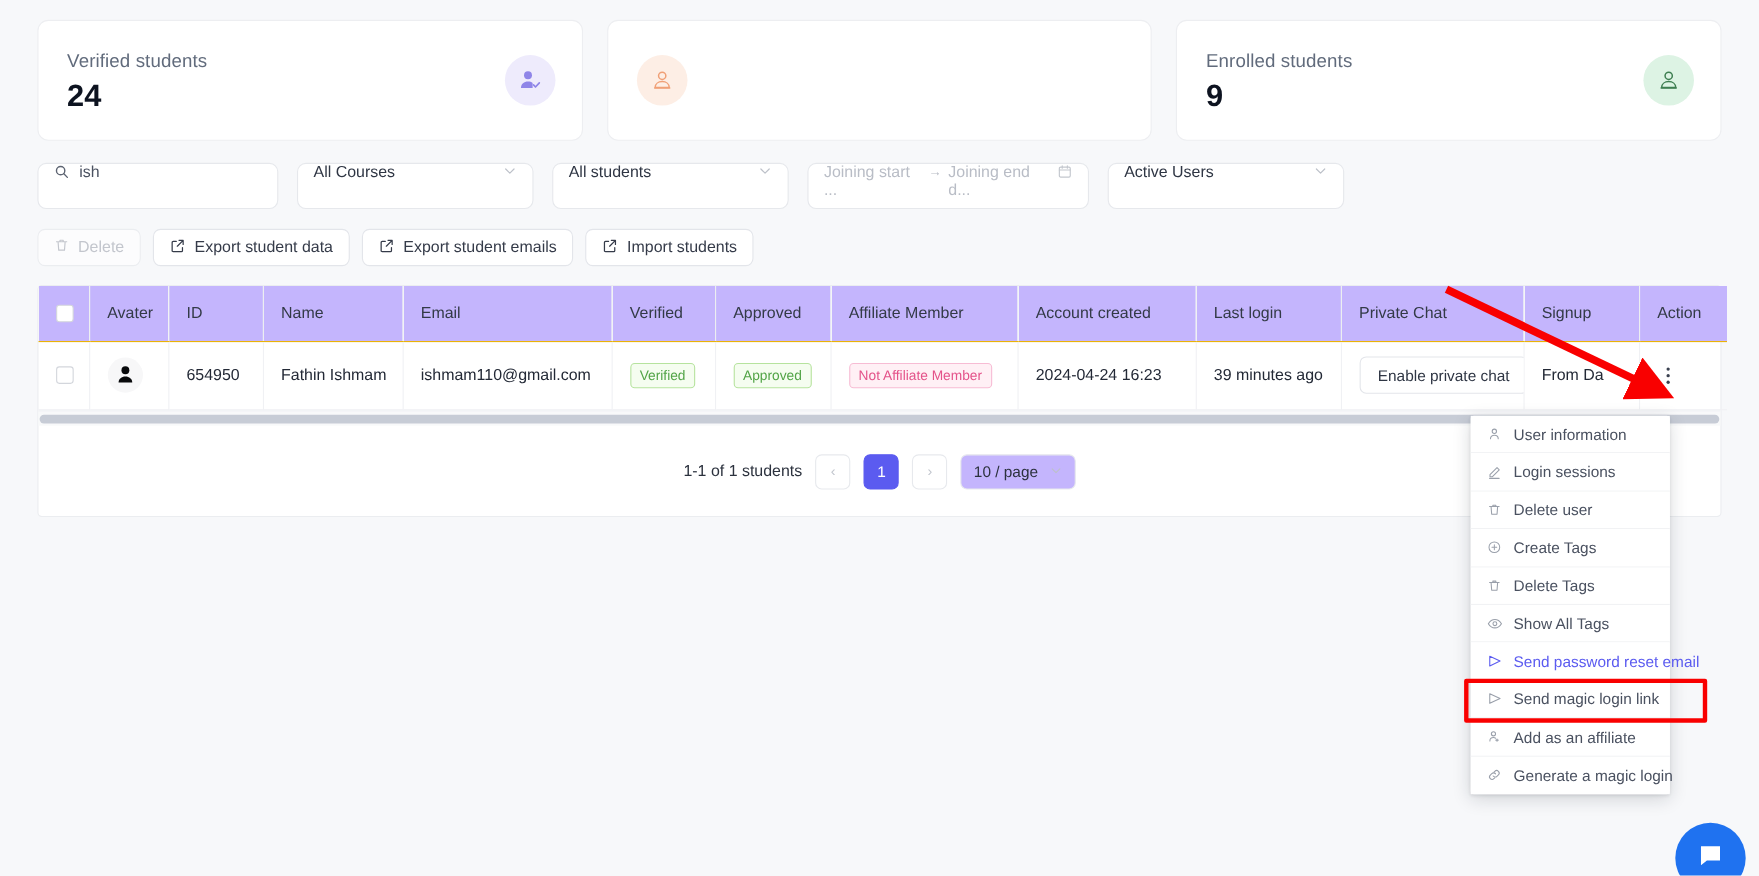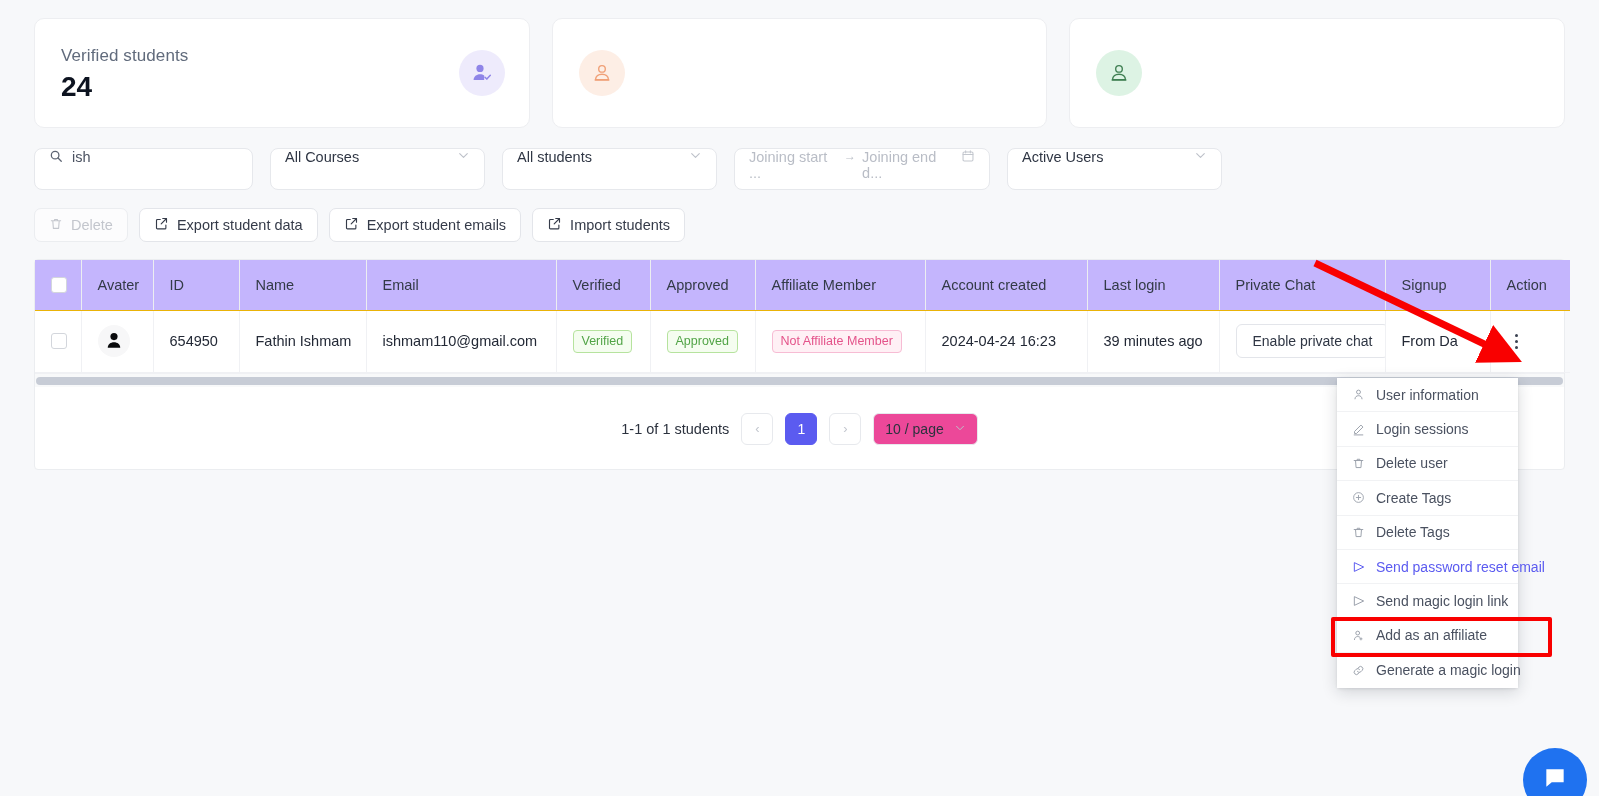--- a/index.html
+++ b/index.html
@@ -191,21 +191,21 @@
   .pg-btn {
     width: 32px; height: 32px;
     border: 1px solid #e7e9ed; border-radius: 6px;
     background: #fff; color: #c2c6ce;
     display: flex; align-items: center; justify-content: center;
     font-size: 13px; cursor: pointer;
   }
   .pg-btn.active { background: #5b5bf0; border-color: #5b5bf0; color: #fff; font-size: 14px; }
   .pg-size {
     height: 32px; border: 1px solid #e7e9ed; border-radius: 6px;
-    background: #ec4899; display: flex; align-items: center; gap: 10px;
+    background: #c4b5fd; display: flex; align-items: center; gap: 10px;
     padding: 0 11px; font-size: 14px; color: #2c323e; cursor: pointer;
   }
 
   
   .menu {
     position: absolute;
     left: 1337px; top: 378px;
     width: 181px;
     background: #fff;
     border-radius: 3px;
@@ -280,20 +280,24 @@
       <div class="stat-icon orange">
         <svg width="22" height="22" viewBox="0 0 24 24" fill="none" stroke="#f0a077" stroke-width="1.5">
           <circle cx="12" cy="7.5" r="3.6"></circle>
           <path d="M5 19.2c0-3.6 3.1-5.9 7-5.9s7 2.3 7 5.9z" stroke-linejoin="round"></path>
           <path d="M4.5 19.6h15" stroke-linecap="round"></path>
         </svg>
       </div>
     </div>
 
     <div class="stat-card">
+      <div class="stat-text">
+        <div class="stat-label">Enrolled students</div>
+        <div class="stat-value">9</div>
+      </div>
       <div class="stat-icon green">
         <svg width="22" height="22" viewBox="0 0 24 24" fill="none" stroke="#3f7f52" stroke-width="1.5">
           <circle cx="12" cy="7.5" r="3.6"></circle>
           <path d="M5 19.2c0-3.6 3.1-5.9 7-5.9s7 2.3 7 5.9z" stroke-linejoin="round"></path>
           <path d="M4.5 19.6h15" stroke-linecap="round"></path>
         </svg>
       </div>
     </div>
   </div>
 
@@ -532,20 +536,29 @@
 
     <div class="menu-item">
       <span class="mi-icon">
         <svg width="13" height="13" viewBox="0 0 24 24" fill="none" stroke="currentColor" stroke-width="1.8">
           <path d="M4 6.5h16M9.5 6.5V4.2h5v2.3M6.5 6.5l1 13h9l1-13" stroke-linecap="round" stroke-linejoin="round"></path>
         </svg>
       </span>
       <span>Delete Tags</span>
     </div>
 
+    <div class="menu-item">
+      <span class="mi-icon">
+        <svg width="14" height="14" viewBox="0 0 24 24" fill="none" stroke="currentColor" stroke-width="1.7">
+          <path d="M1.8 12S5.8 5.5 12 5.5 22.2 12 22.2 12 18.2 18.5 12 18.5 1.8 12 1.8 12z"></path>
+            <circle cx="12" cy="12" r="3"></circle>
+        </svg>
+      </span>
+      <span>Show All Tags</span>
+    </div>
 
     <div class="menu-item highlight">
       <span class="mi-icon">
         <svg width="14" height="14" viewBox="0 0 24 24" fill="none" stroke="currentColor" stroke-width="1.7">
           <path d="M4 4.5l16 7.5-16 7.5z" stroke-linejoin="round"></path>
         </svg>
       </span>
       <span>Send password reset email</span>
     </div>
 

